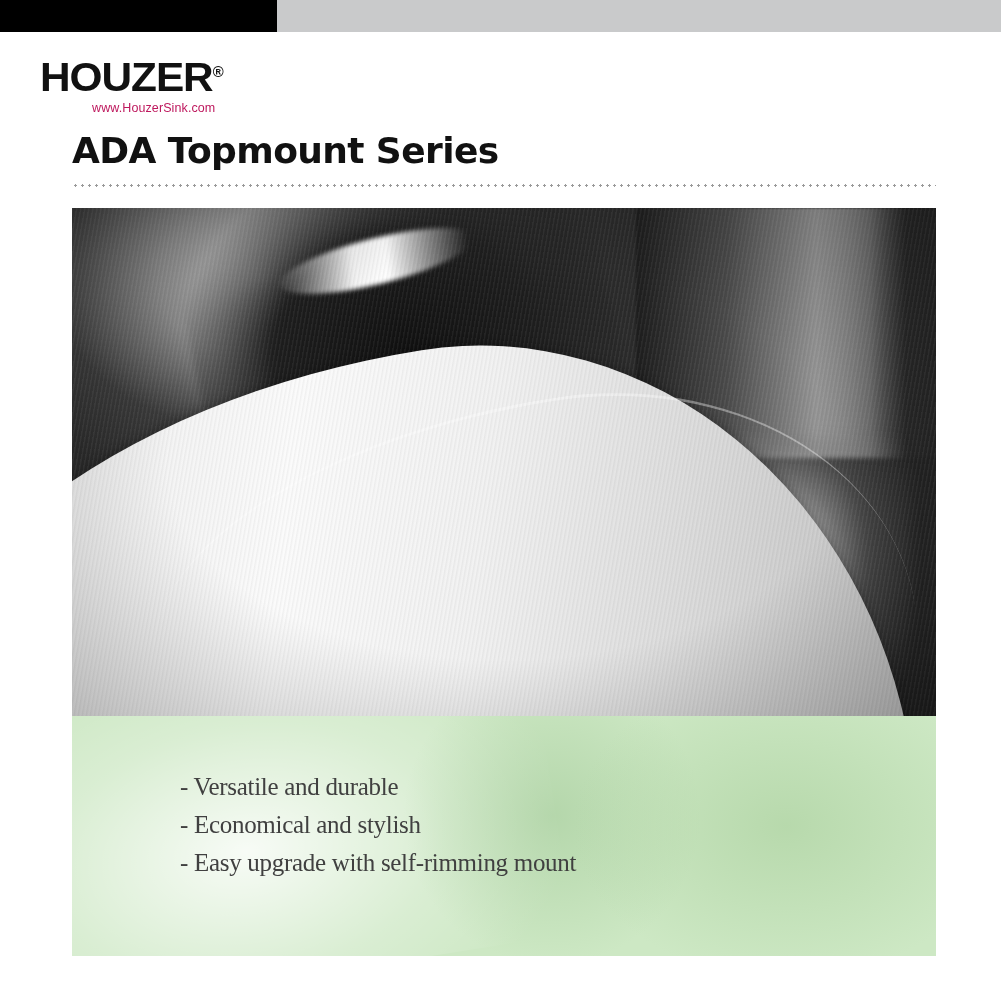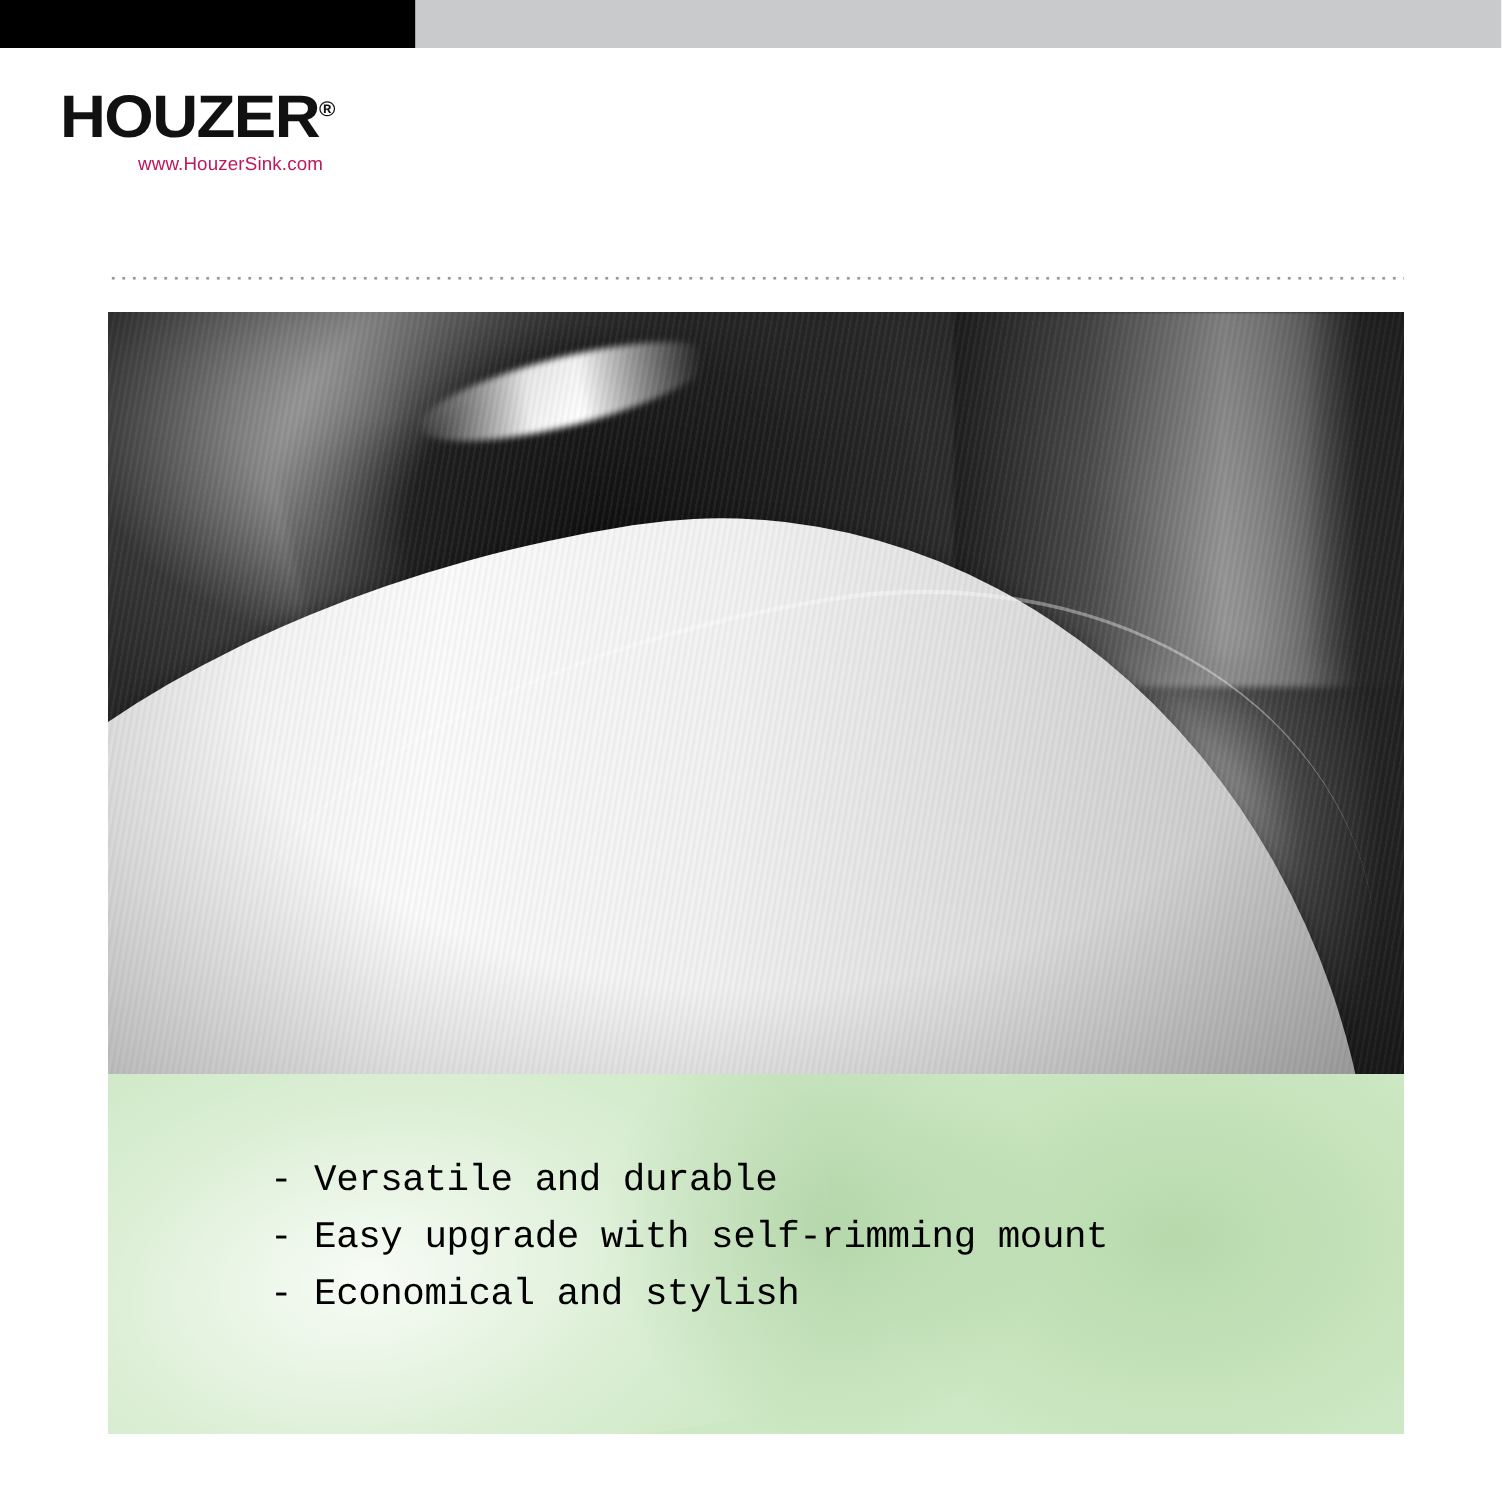--- a/index.html
+++ b/index.html
@@ -259,43 +259,44 @@
     background: radial-gradient(ellipse at 50% 50%, rgba(160,200,150,0.55) 0%, rgba(205,232,196,0) 70%);
     transform: rotate(-12deg);
   }
   .bullets {
     position: absolute;
     left: 108px;
     top: 52px;
     right: 20px;
   }
   .bullet {
-    font-family: Liberation Mono, monospace;
+    font-family: Liberation Serif, serif;
     font-size: 25px;
-    color: #000000;
+    color: #404040;
     line-height: 38px;
     letter-spacing: -0.3px;
     white-space: nowrap;
   }
 </style>
 </head>
 <body>
 
 <div class="topbar">
   <div class="topbar-black"></div>
   <div class="topbar-gray"></div>
 </div>
 
 <div class="page">
 
   <div class="logo-block">
     <div class="logo-word"><span>HOUZER</span><span class="logo-reg">®</span></div>
     <div class="logo-url">www.HouzerSink.com</div>
   </div>
 
+  <div class="title">ADA Topmount Series</div>
 
   <div class="rule"></div>
 
   <div class="hero">
     <div class="hero-canvas">
       <div class="band-a"></div>
       <div class="dark-blob"></div>
       <div class="highlight-streak"></div>
       <div class="band-right"></div>
       <div class="band-rightdark"></div>
@@ -307,18 +308,18 @@
       <div class="vignette"></div>
     </div>
   </div>
 
   <div class="bullets-panel">
     <div class="panel-sheen-a"></div>
     <div class="panel-sheen-c"></div>
     <div class="panel-sheen-b"></div>
     <div class="bullets">
       <div class="bullet">- Versatile and durable</div>
+      <div class="bullet">- Economical and stylish</div>
       <div class="bullet">- Easy upgrade with self-rimming mount</div>
-      <div class="bullet">- Economical and stylish</div>
     </div>
   </div>
 
 </div>
 
 </body></html>

